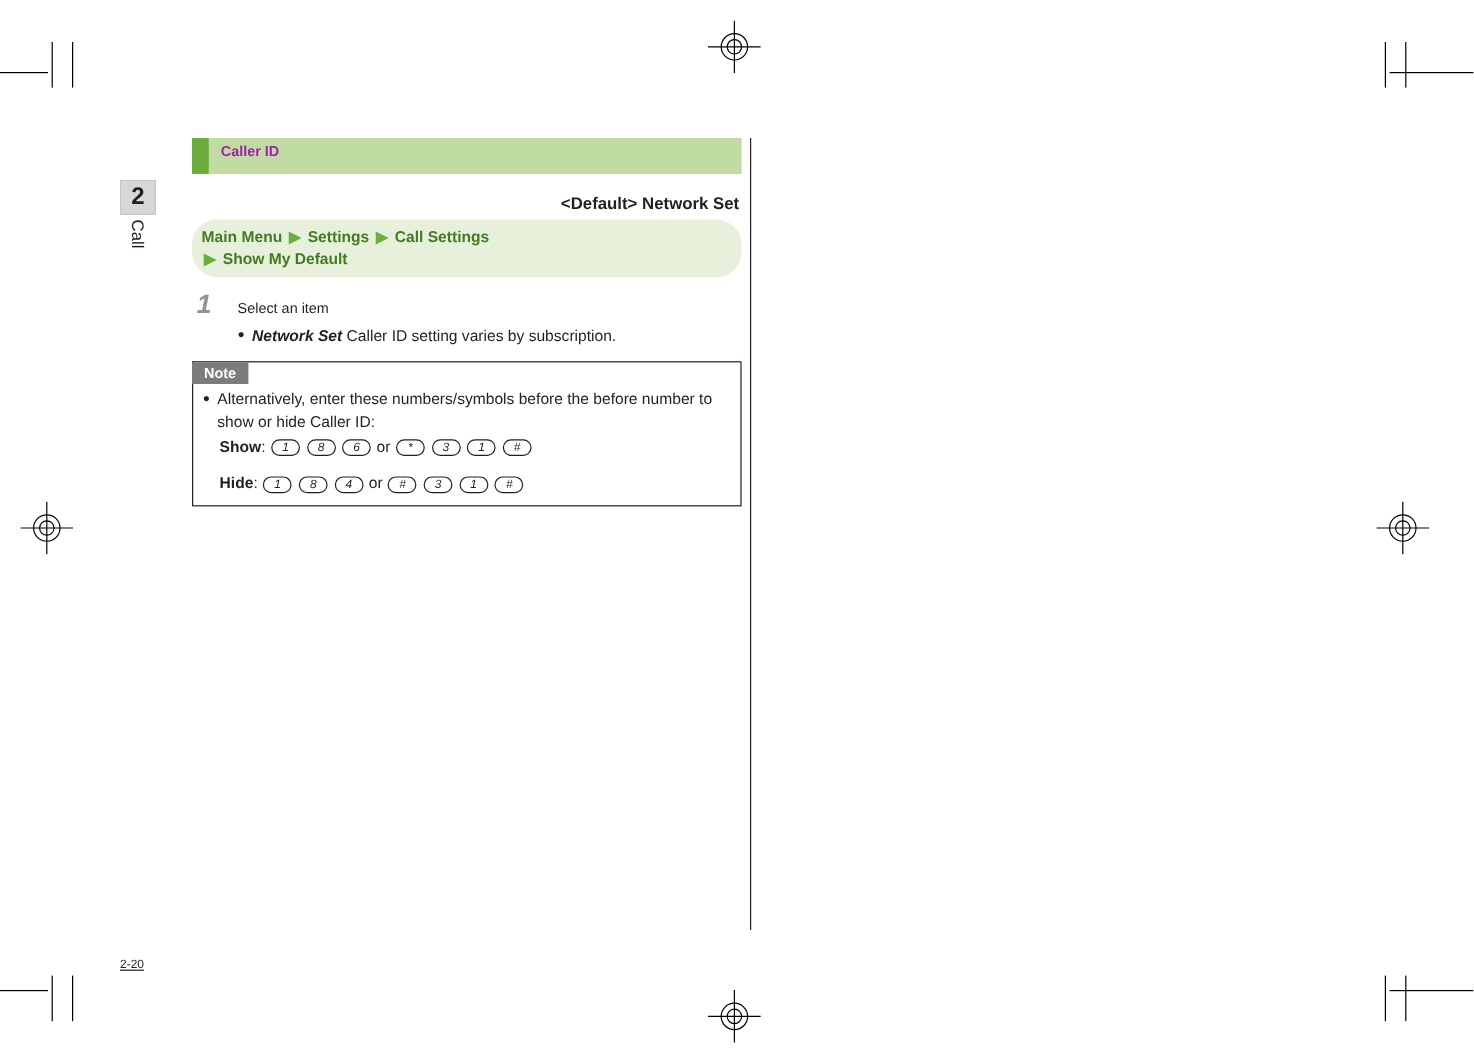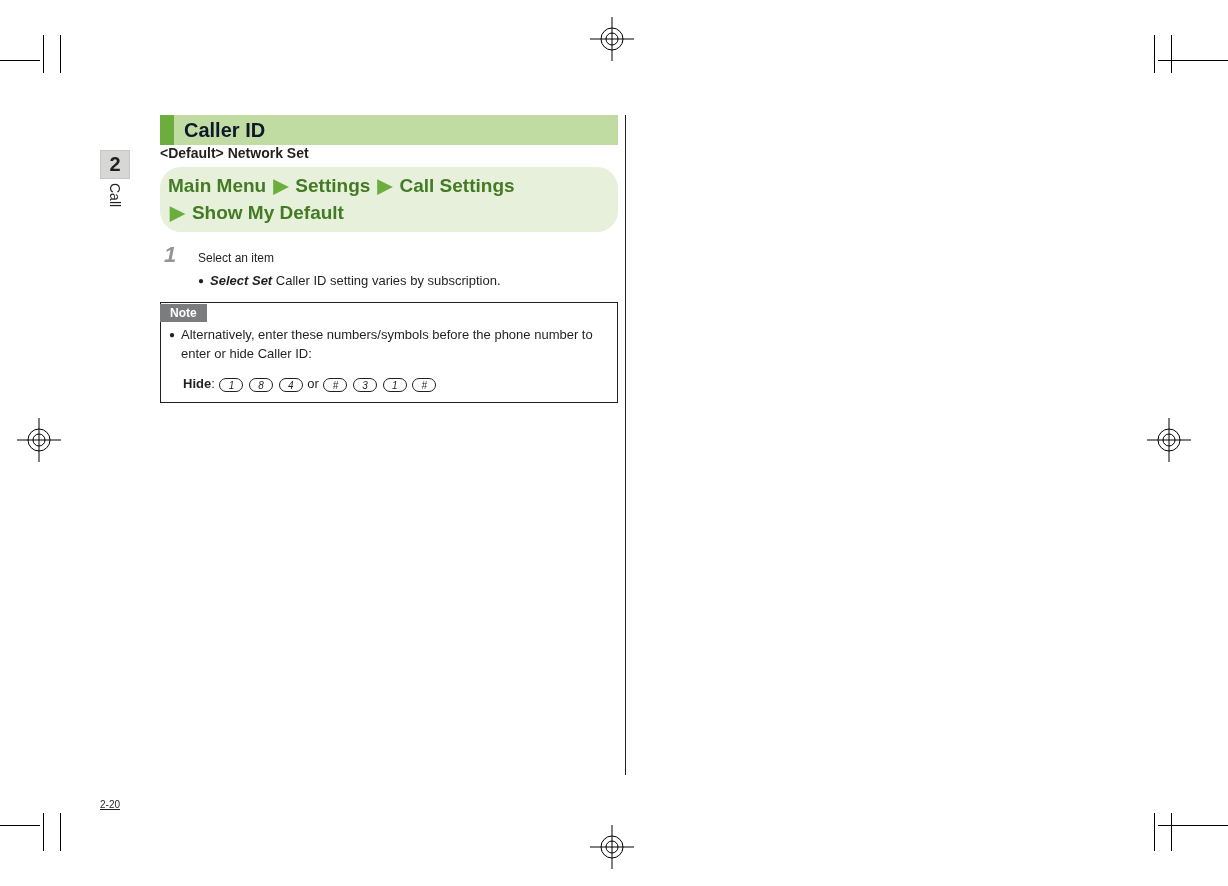--- a/index.html
+++ b/index.html
@@ -83,35 +83,35 @@
     align-items: stretch;
     background: #c1dca2;
     height: 30px;
   }
   .title-accent {
     width: 14px;
     background: #6cae3e;
   }
   .title-text {
     font-weight: bold;
-    font-size: 20px;
-    color: #0f172a;
+    font-size: 12px;
+    color: #a21caf;
     padding: 4px 10px;
   }
   .default-line {
-    text-align: left;
+    text-align: right;
     font-weight: bold;
     font-size: 14px;
-    padding: 0 2px 6px 0;
+    padding: 16px 2px 6px 0;
   }
   .breadcrumb {
     background: #e7f0da;
     color: #437a24;
     font-weight: bold;
-    font-size: 19px;
+    font-size: 13px;
     padding: 6px 8px;
     line-height: 1.4;
     border-radius: 21px;
   }
   .breadcrumb .arrow {
     color: #6cae3e;
     margin: 0 2px;
   }
   .step-row {
     display: flex;
@@ -256,29 +256,40 @@
       <span class="arrow">▶</span>
       <span>Show My Default</span>
     </div>
 
     <div class="step-row">
       <div class="step-num">1</div>
       <div class="step-line">Select an item</div>
     </div>
     <div class="bullet-row">
       <span class="bullet-dot">●</span>
-      <span class="bullet-text"><em>Select Set</em><span> Caller ID setting varies by subscription.</span></span>
+      <span class="bullet-text"><em>Network Set</em><span> Caller ID setting varies by subscription.</span></span>
     </div>
 
     <div class="note-box">
       <span class="note-label">Note</span>
       <div class="note-body">
         <div class="nb-row">
           <span class="bullet-dot">●</span>
-          <span>Alternatively, enter these numbers/symbols before the phone number to enter or hide Caller ID:</span>
+          <span>Alternatively, enter these numbers/symbols before the before number to show or hide Caller ID:</span>
+        </div>
+        <div style="padding-left:14px; margin-top:2px;">
+          <span class="kb">Show</span>:
+          <span class="key">1</span>
+          <span class="key">8</span>
+          <span class="key">6</span>
+          <span>or</span>
+          <span class="key">*</span>
+          <span class="key">3</span>
+          <span class="key">1</span>
+          <span class="key">#</span>
         </div>
         <div style="padding-left:14px; margin-top:12px;">
           <span class="kb">Hide</span>:
           <span class="key">1</span>
           <span class="key">8</span>
           <span class="key">4</span>
           <span>or</span>
           <span class="key">#</span>
           <span class="key">3</span>
           <span class="key">1</span>

